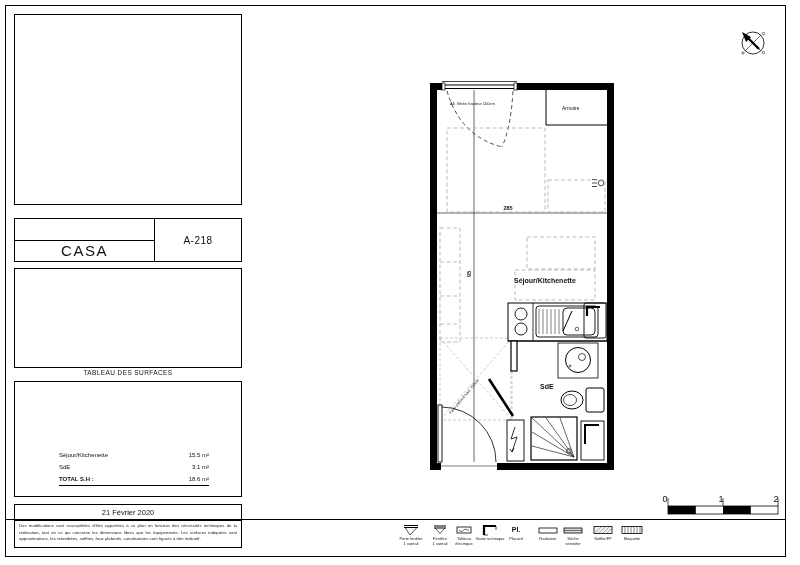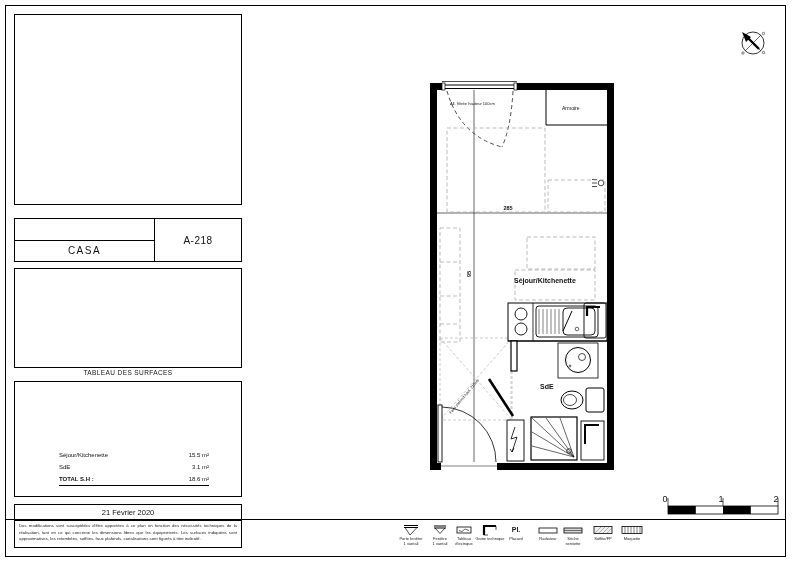--- a/index.html
+++ b/index.html
@@ -5,21 +5,21 @@
   * { margin:0; padding:0; box-sizing:border-box; }
   html,body { width:800px; height:565px; background:#fff; font-family:"Liberation Sans","DejaVu Sans",sans-serif; color:#111; }
   #sheet { position:relative; width:800px; height:565px; background:#fff; overflow:hidden; }
   .abs { position:absolute; }
   .box { position:absolute; border:1px solid #000; background:#fff; }
   
   #title-block { display:flex; }
   #tb-left { width:140px; display:flex; flex-direction:column; border-right:1px solid #000; }
   #tb-left .tb-row { flex:1; display:flex; align-items:center; justify-content:center; }
   #tb-left .tb-row + .tb-row { border-top:1px solid #000; }
-  #tb-project { font-size:10px; letter-spacing:1.5px; }
+  #tb-project { font-size:15px; letter-spacing:1.5px; }
   #tb-level { font-size:9px; letter-spacing:0.5px; }
   #tb-right { flex:1; display:flex; align-items:center; justify-content:center; font-size:10px; letter-spacing:0.5px; }
   
   #surface-title { left:14px; top:369px; width:228px; text-align:center; font-size:6.5px; letter-spacing:0.4px; }
   #surface-rows { position:absolute; left:44px; right:32px; bottom:10px; }
   .srow { display:flex; justify-content:space-between; font-size:6px; line-height:12px; }
   .srow.total .lbl { font-weight:bold; }
   .srow.total { border-bottom:1px solid #000; }
   
   #date-box { display:flex; align-items:center; justify-content:center; font-size:7.5px; }

